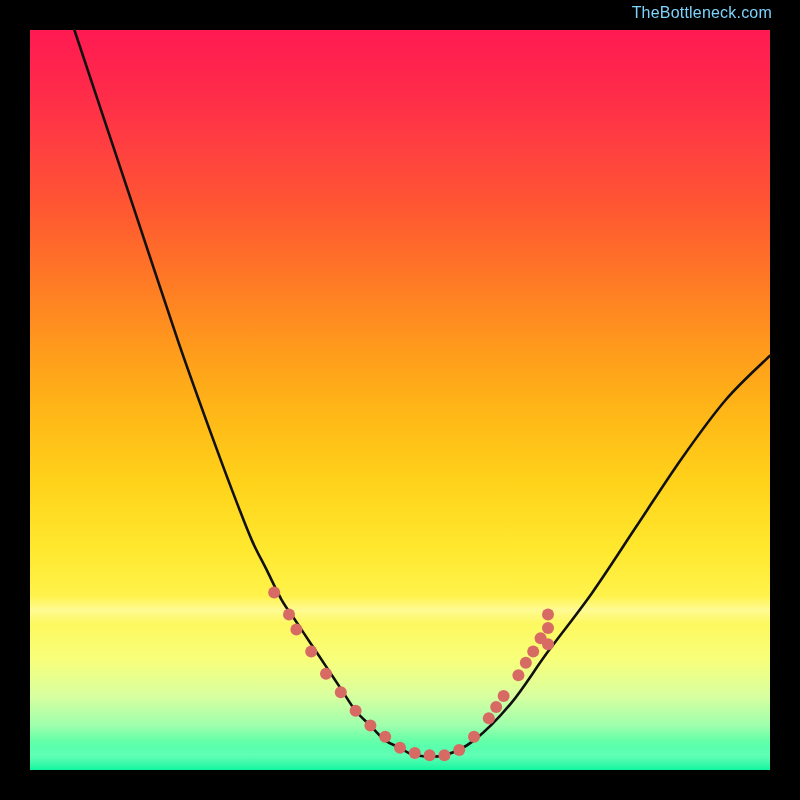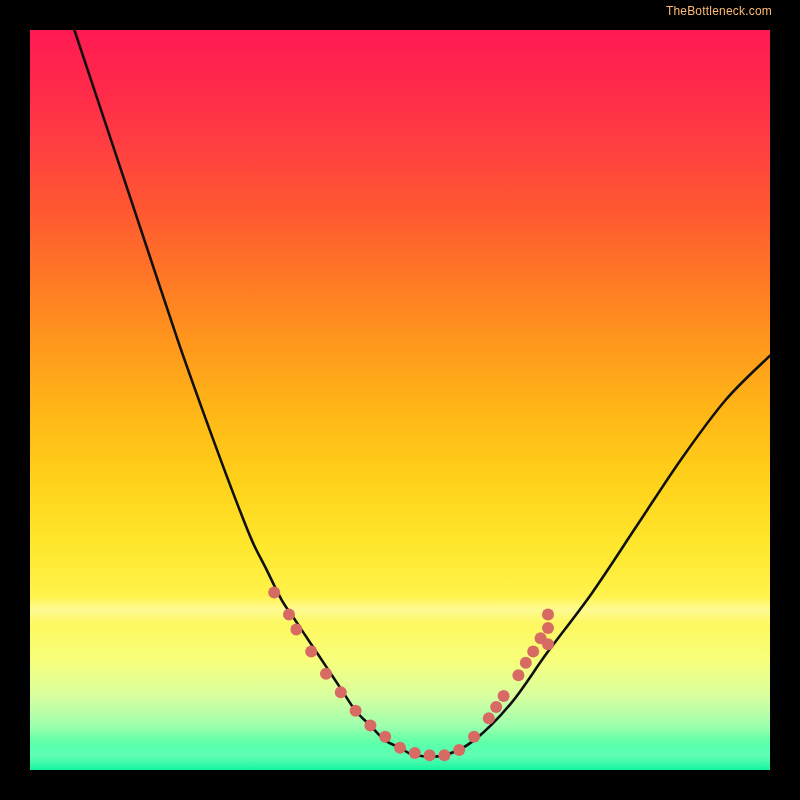--- a/index.html
+++ b/index.html
@@ -39,22 +39,22 @@
       #d8ffa0 90%,
       #9effad 94%,
       #4affa5 97%,
       #10f5a0 100%
     );
   }
   .watermark {
     position: absolute;
     top: 4px;
     right: 28px;
-    color: #fdba74;
-    font-size: 12px;
+    color: #7dd3fc;
+    font-size: 16px;
     font-weight: 500;
     letter-spacing: 0.2px;
     user-select: none;
   }
   svg.curve {
     position: absolute;
     left: 0;
     top: 0;
     width: 740px;
     height: 740px;

